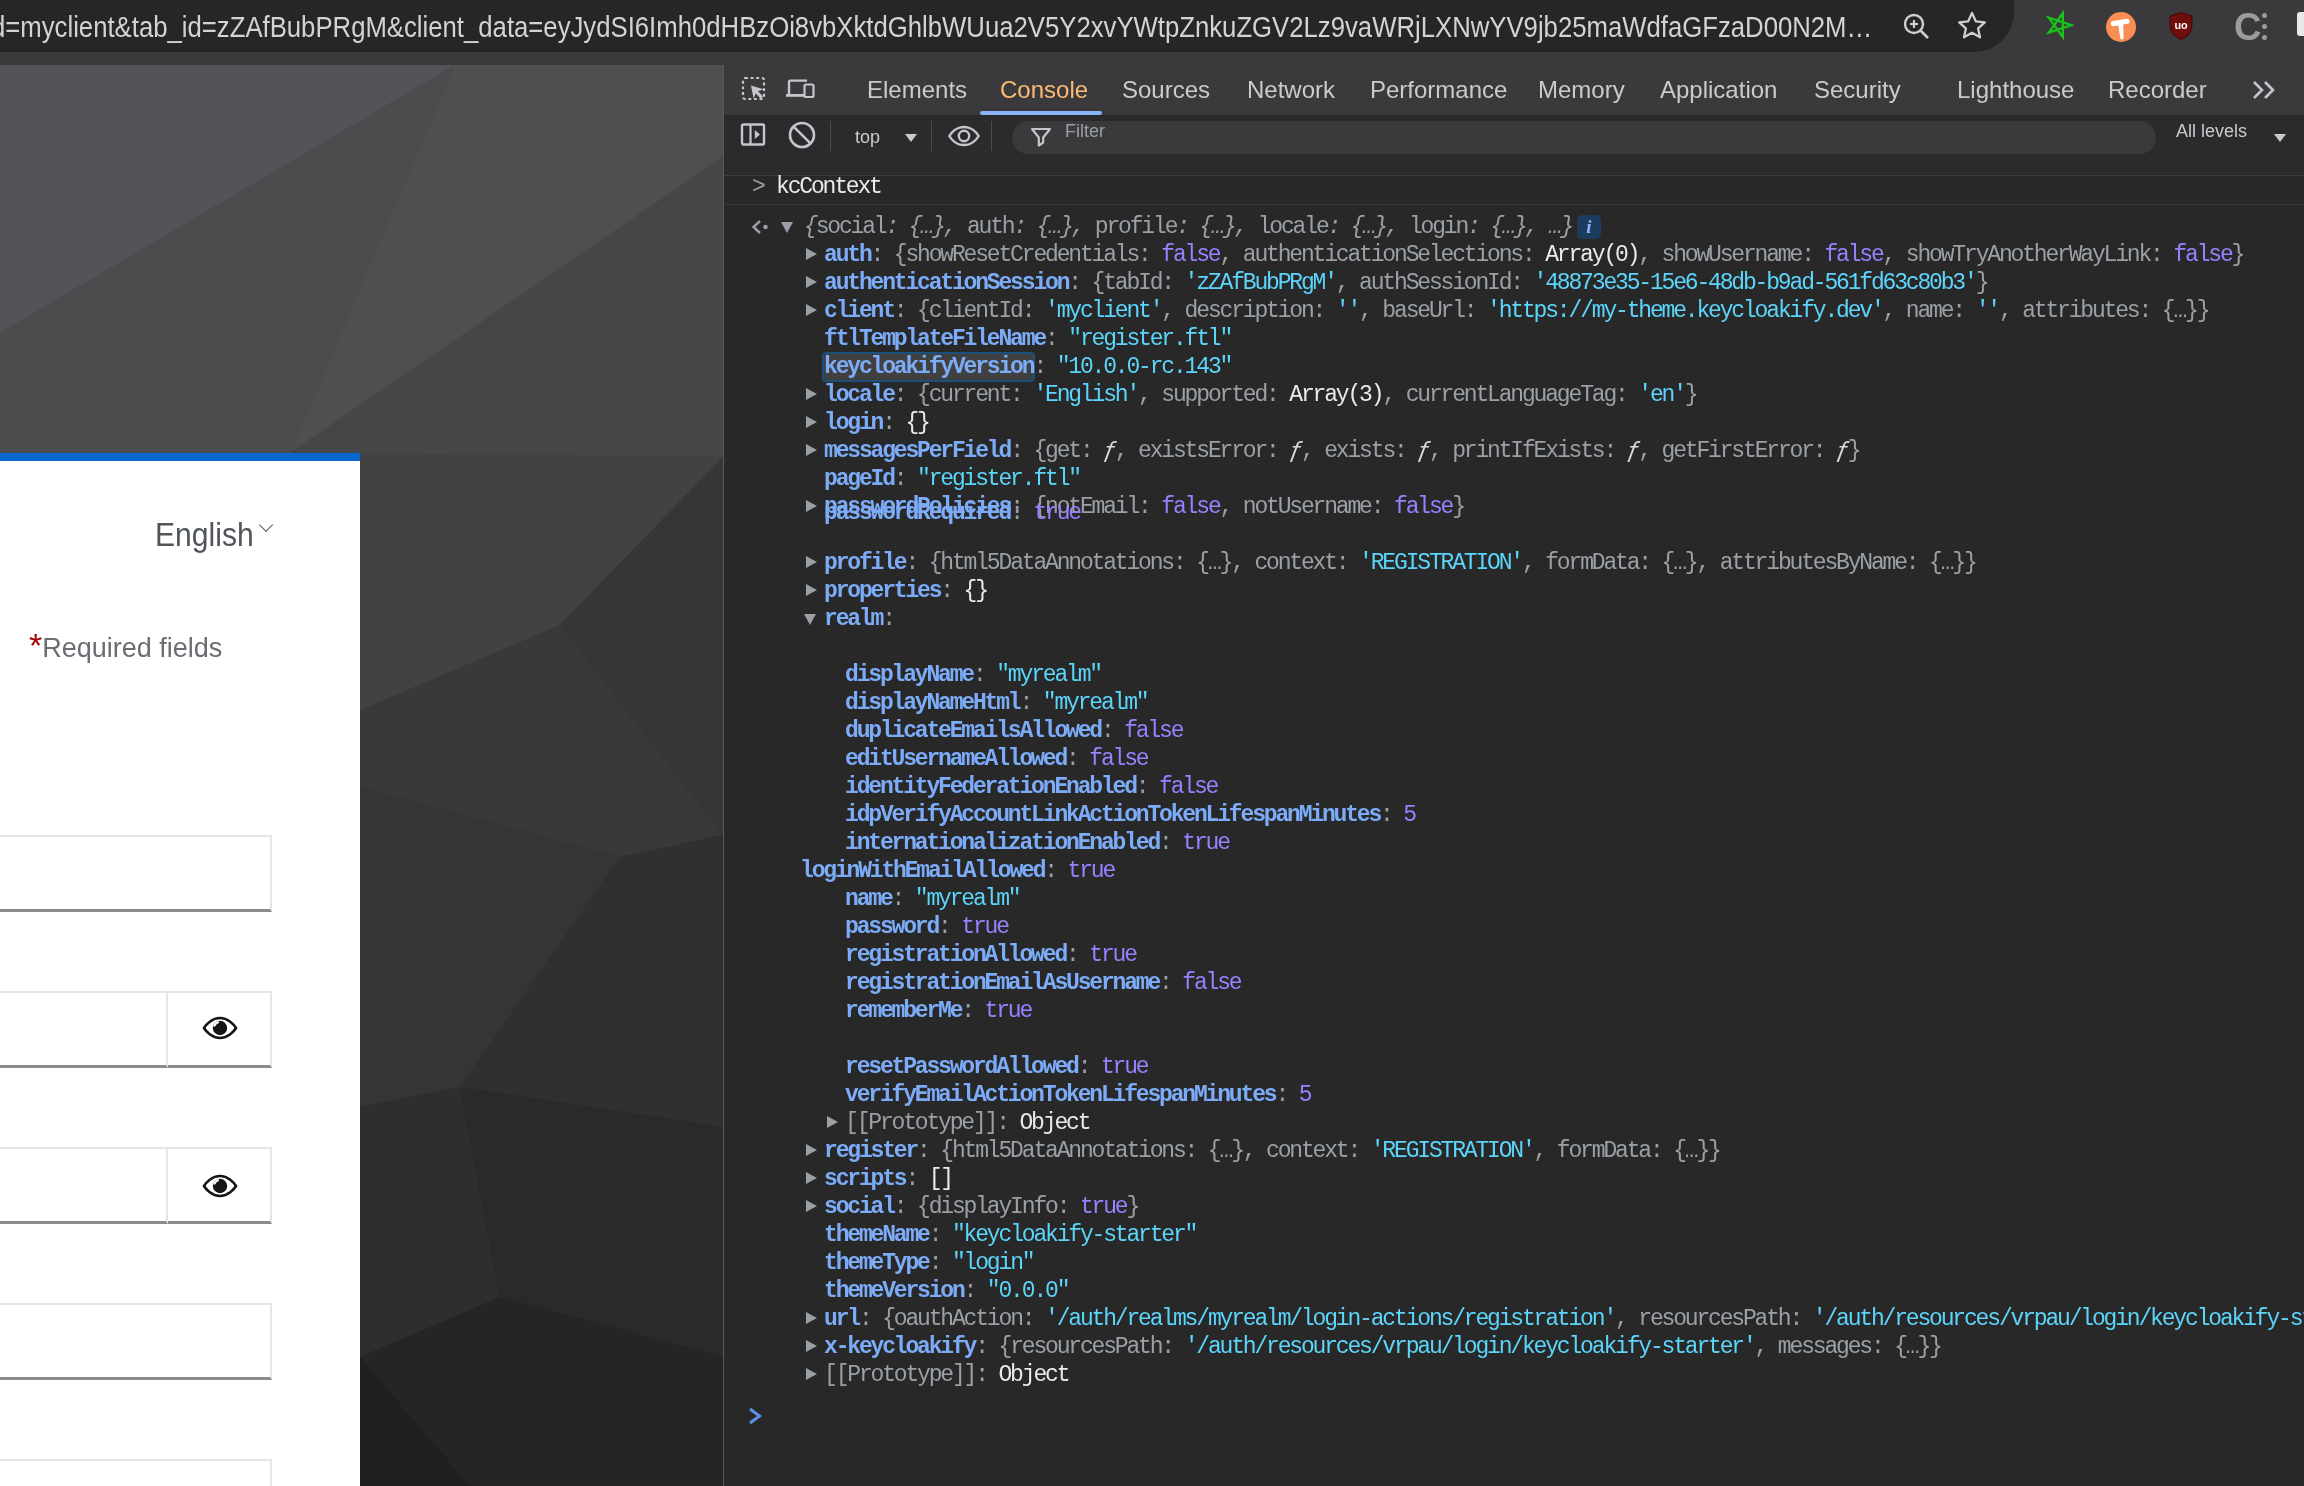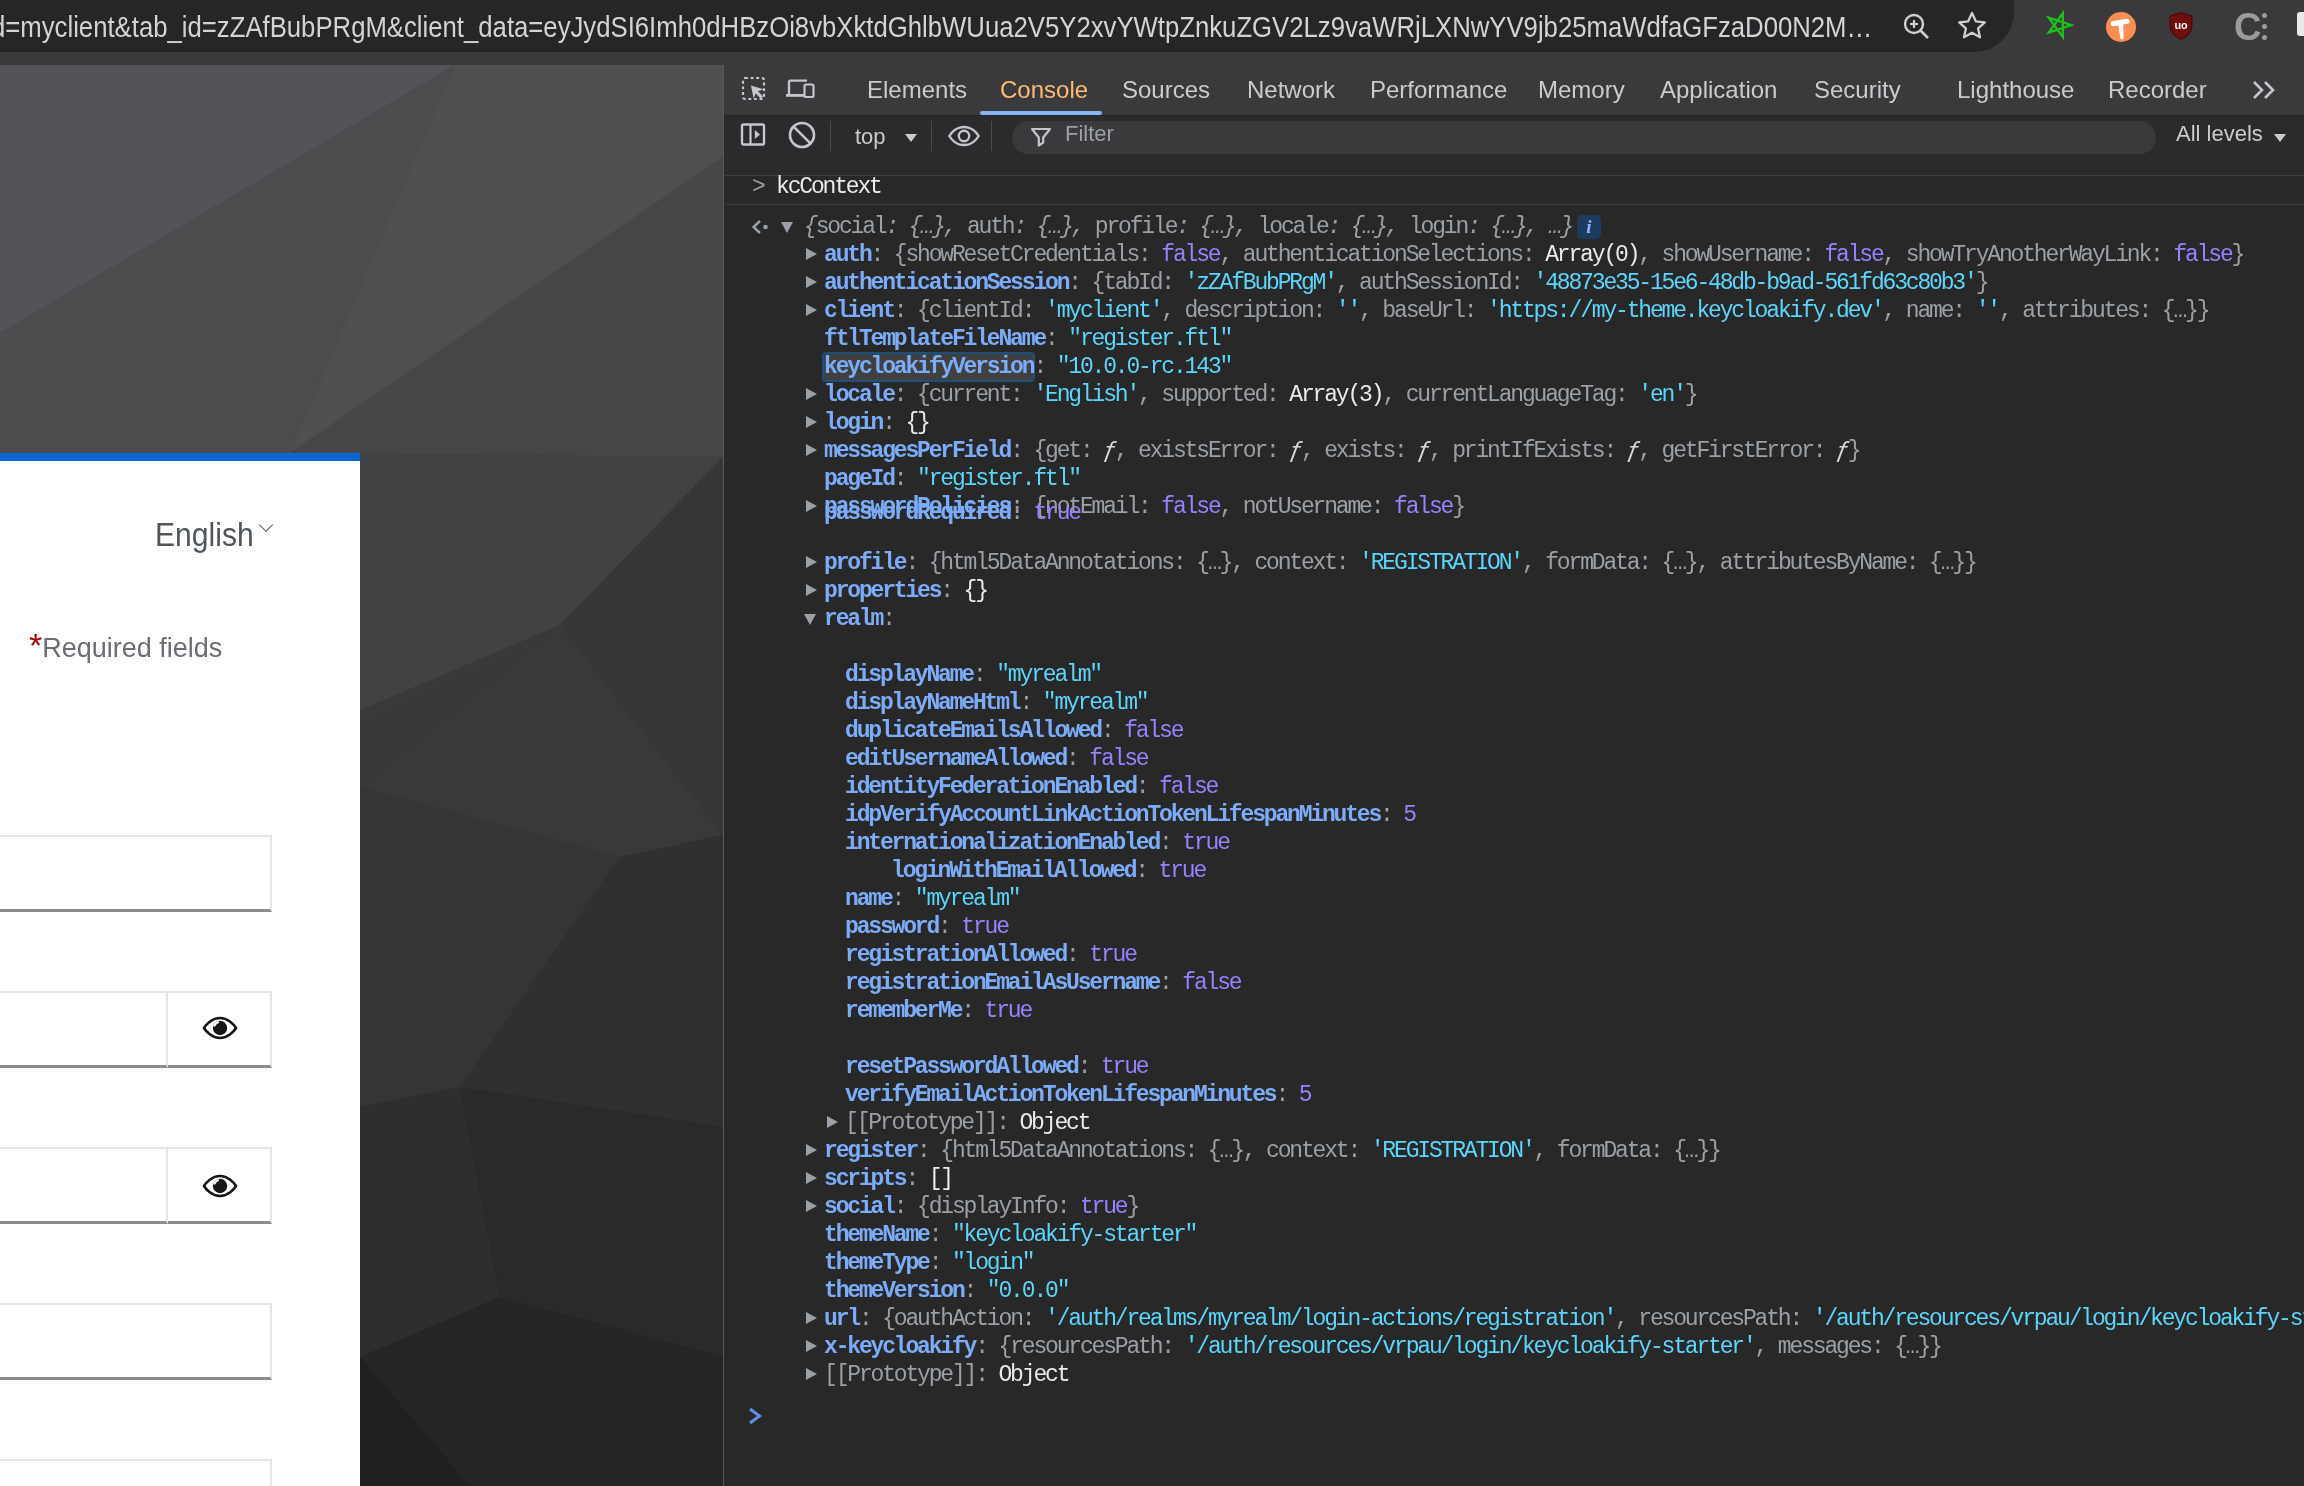--- a/index.html
+++ b/index.html
@@ -27,21 +27,21 @@
   border:2px solid #e6e6e6; border-left:none; border-bottom:3px solid #8a8d90; }
 
 #dt { left:724px; top:65px; width:1580px; height:1421px; background:#282828; }
 #dtbar { position:absolute; left:0; top:0; width:1580px; height:50px; background:#3a3a3c; }
 .tab { position:absolute; top:0; height:50px; line-height:50px; font-size:24px; color:#c9cbcd; }
 .tab.sel { color:#fdba74; }
 #tabline { position:absolute; left:256px; top:46px; width:122px; height:4px; background:#8ab4f8; border-radius:2px; }
 #toolbar { position:absolute; left:0; top:51px; width:1580px; height:60px; background:#2b2b2d; border-bottom:1px solid #3d3d3f; }
 .vsep { position:absolute; width:1px; height:30px; background:#4b4b4d; }
 #pill { position:absolute; left:288px; top:56px; width:1144px; height:33px; border-radius:17px; background:#3a3a3c; }
-.ui { position:absolute; font-size:22px; color:#c9cbcd; white-space:nowrap; }
+.ui { position:absolute; font-size:18px; color:#c9cbcd; white-space:nowrap; }
 .dd { position:absolute; width:0; height:0; border-left:6.5px solid transparent; border-right:6.5px solid transparent; border-top:8px solid #c9cbcd; }
 
 #console { position:absolute; left:0; top:111px; width:1580px; height:1310px; background:#282828; }
 .mono { font-family:"Liberation Mono",monospace; font-size:23px; letter-spacing:-2.17px; white-space:pre; }
 .crow { position:absolute; height:28px; line-height:28px; font-family:"Liberation Mono",monospace;
   font-size:23px; letter-spacing:-2.17px; white-space:nowrap; }
 .gy { color:#9aa0a6; } i.gy { font-style:normal; }
 .nm { color:#7cacf8; font-weight:bold; }
 .nm.hl { background:#404040; border-radius:2px; box-shadow:0 0 0 2px #1d4f7c; }
 .st { color:#5cd5fb; }
@@ -235,21 +235,21 @@
     <div class="crow" style="left:824px;top:577px"><b class="nm">properties</b><span class="gy">: </span><span class="wh">{}</span></div>
 <span class="tri-d" style="left:804px;top:614px"></span>
     <div class="crow" style="left:824px;top:605px"><b class="nm">realm</b><span class="gy">:</span></div>
 <div class="crow" style="left:845px;top:661px"><b class="nm">displayName</b><span class="gy">: </span><span class="st">"myrealm"</span></div>
 <div class="crow" style="left:845px;top:689px"><b class="nm">displayNameHtml</b><span class="gy">: </span><span class="st">"myrealm"</span></div>
 <div class="crow" style="left:845px;top:717px"><b class="nm">duplicateEmailsAllowed</b><span class="gy">: </span><span class="vi">false</span></div>
 <div class="crow" style="left:845px;top:745px"><b class="nm">editUsernameAllowed</b><span class="gy">: </span><span class="vi">false</span></div>
 <div class="crow" style="left:845px;top:773px"><b class="nm">identityFederationEnabled</b><span class="gy">: </span><span class="vi">false</span></div>
 <div class="crow" style="left:845px;top:801px"><b class="nm">idpVerifyAccountLinkActionTokenLifespanMinutes</b><span class="gy">: </span><span class="vi">5</span></div>
 <div class="crow" style="left:845px;top:829px"><b class="nm">internationalizationEnabled</b><span class="gy">: </span><span class="vi">true</span></div>
-<div class="crow" style="left:891px;top:857px"><b class="nm">loginWithEmailAllowed</b><span class="gy">: </span><span class="vi">true</span></div>
+<div class="crow" style="left:800px;top:857px"><b class="nm">loginWithEmailAllowed</b><span class="gy">: </span><span class="vi">true</span></div>
 <div class="crow" style="left:845px;top:885px"><b class="nm">name</b><span class="gy">: </span><span class="st">"myrealm"</span></div>
 <div class="crow" style="left:845px;top:913px"><b class="nm">password</b><span class="gy">: </span><span class="vi">true</span></div>
 <div class="crow" style="left:845px;top:941px"><b class="nm">registrationAllowed</b><span class="gy">: </span><span class="vi">true</span></div>
 <div class="crow" style="left:845px;top:969px"><b class="nm">registrationEmailAsUsername</b><span class="gy">: </span><span class="vi">false</span></div>
 <div class="crow" style="left:845px;top:997px"><b class="nm">rememberMe</b><span class="gy">: </span><span class="vi">true</span></div>
 <div class="crow" style="left:845px;top:1053px"><b class="nm">resetPasswordAllowed</b><span class="gy">: </span><span class="vi">true</span></div>
 <div class="crow" style="left:845px;top:1081px"><b class="nm">verifyEmailActionTokenLifespanMinutes</b><span class="gy">: </span><span class="vi">5</span></div>
 <span class="tri-r" style="left:827px;top:1116px"></span>
     <div class="crow" style="left:845px;top:1109px"><span class="gy">[[Prototype]]: </span><span class="wh">Object</span></div>
 <span class="tri-r" style="left:806px;top:1144px"></span>

